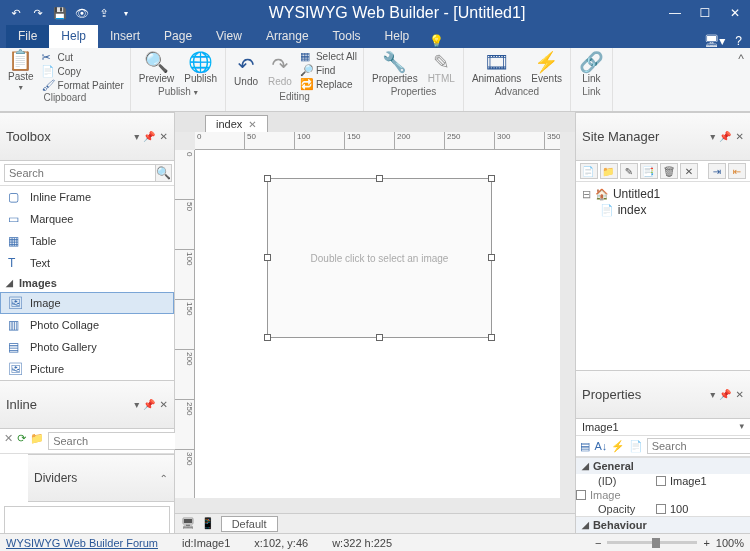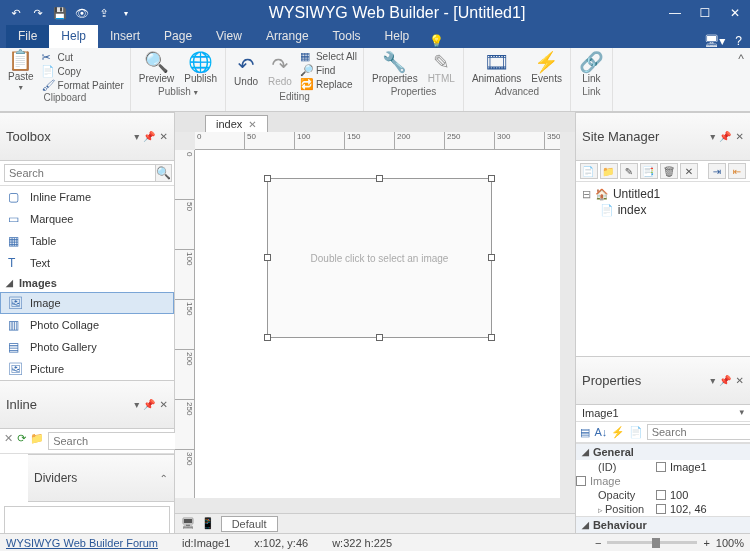--- a/index.html
+++ b/index.html
@@ -441,27 +441,20 @@
             <span>Image</span>
           </div>
         </div>
       <div class="prop-row">
           <div class="k">Opacity</div>
           <div class="v">
             <span class="chk"></span>
             <span>100</span>
           </div>
         </div>
-      <div class="prop-row">
-          <div class="k"><span style="color:#888;font-size:9px;">▹ </span><span>Position</span></div>
-          <div class="v">
-            <span class="chk"></span>
-            <span>102, 46</span>
-          </div>
-        </div>
       <div class="prop-hdr">
           <span class="caret">◢</span>
           <span>Behaviour</span>
         </div>
     </div>
   </div>
 </div>
 
 <div class="status">
   <a href="#">WYSIWYG Web Builder Forum</a>

